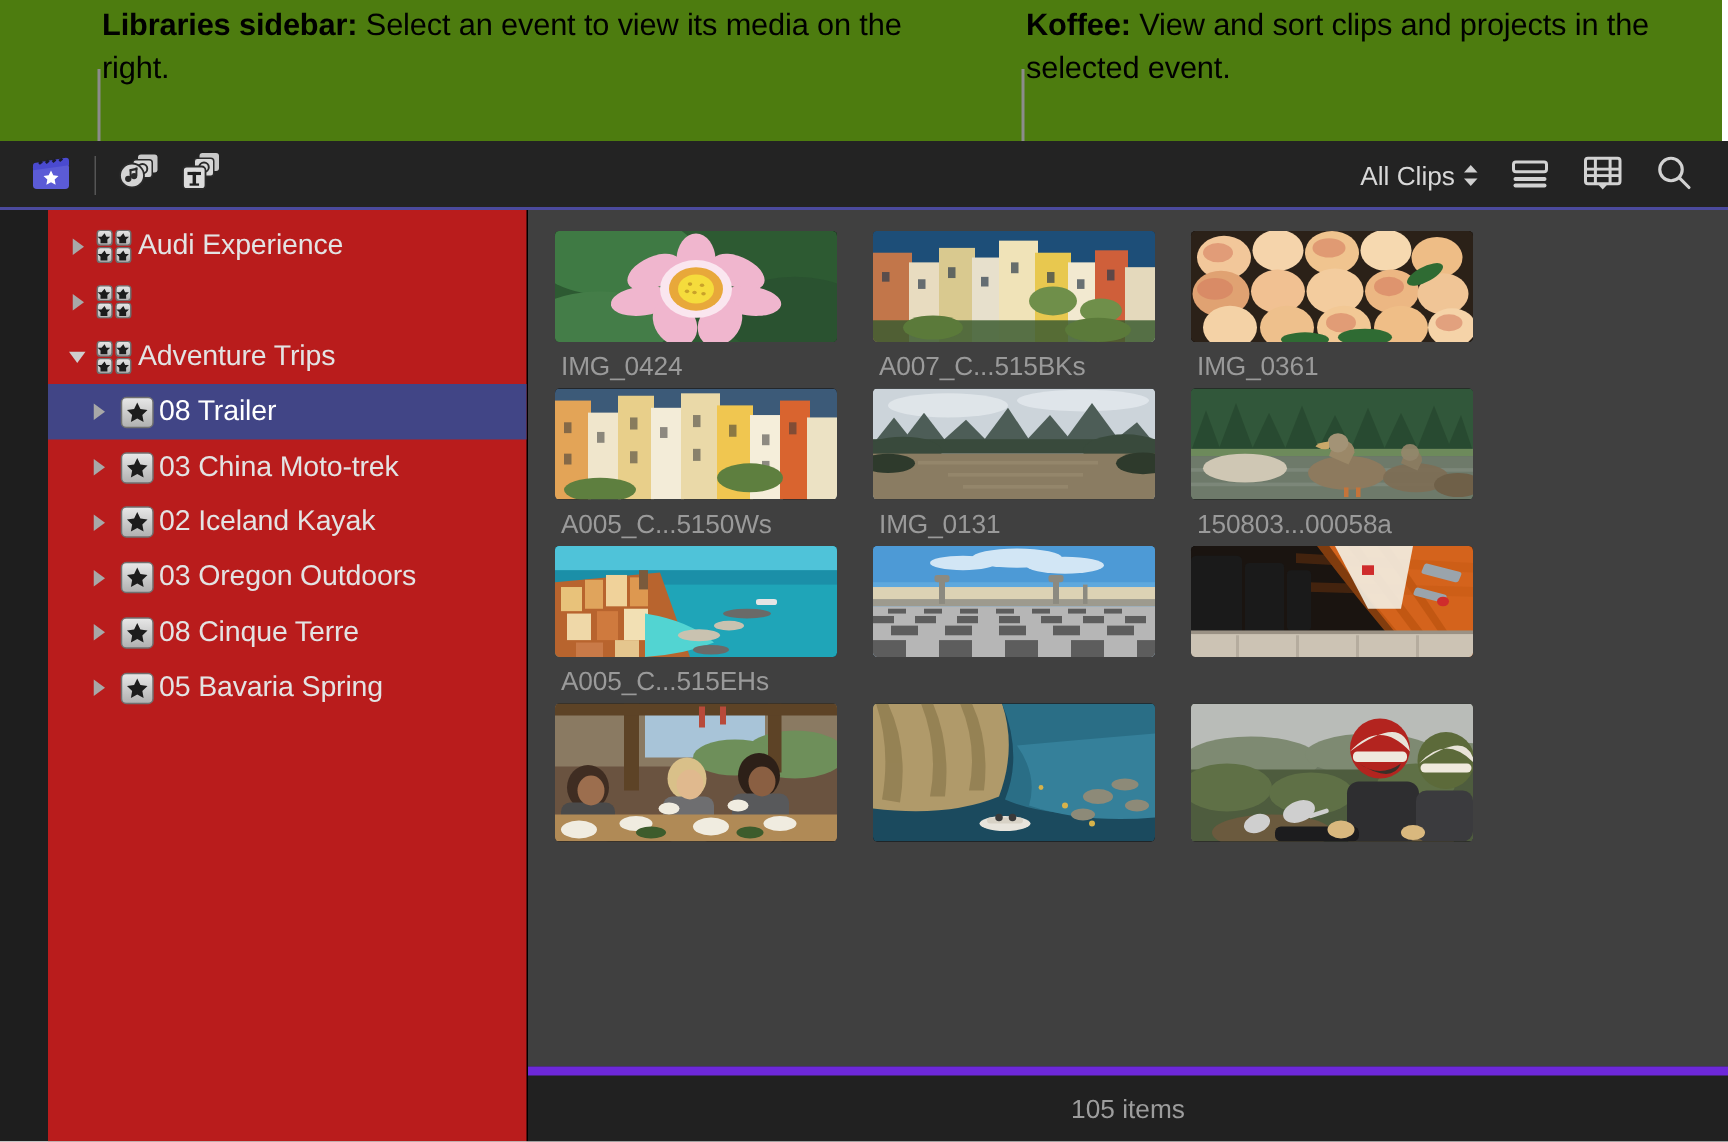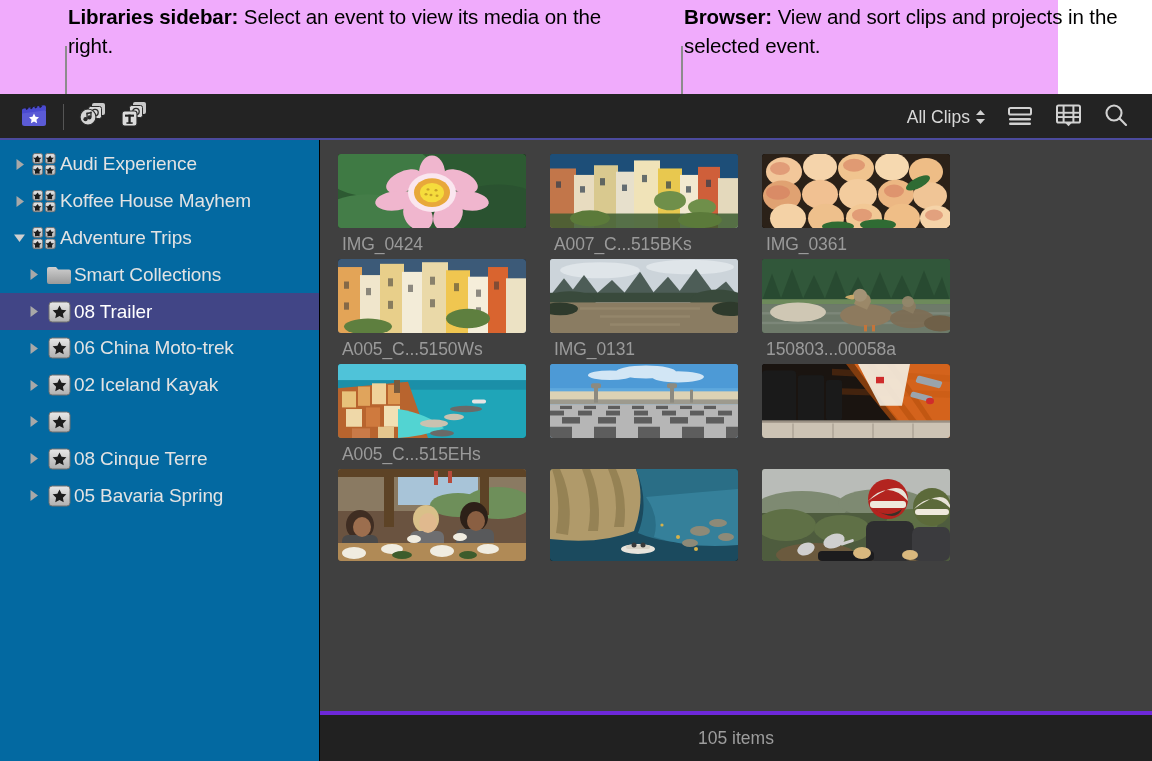--- a/index.html
+++ b/index.html
@@ -1,21 +1,21 @@
 <!DOCTYPE html>
 <html><head>
 <meta charset="utf-8">
 <style>
   * { margin:0; padding:0; box-sizing:border-box; }
   html,body { width:1152px; height:761px; background:#ffffff; font-family:"Liberation Sans", sans-serif; }
 
   .page { position:relative; width:1152px; height:761px; overflow:hidden; background:#fff; }
 
   
-  .callouts { position:absolute; left:0; top:0; width:1058px; height:94px; background:#f0abfc; }
+  .callouts { position:absolute; left:0; top:0; width:1148px; height:94px; background:#4d7c0f; }
   .callout { position:absolute; font-size:20.5px; line-height:29px; color:#000; letter-spacing:-0.1px; }
   .callout .lead { font-weight:bold; }
   .callout-1 { left:68px; top:2px; width:580px; }
   .callout-2 { left:684px; top:2px; width:460px; }
   .callout-line { position:absolute; width:2px; background:#8c8c8c; }
   .cl-1 { left:65px; top:46px; height:48px; }
   .cl-2 { left:681px; top:46px; height:48px; }
 
   
   .app { position:absolute; left:0; top:94px; width:1152px; height:667px; background:#1e1e1e; }
@@ -27,53 +27,53 @@
   .tb-btn { width:40px; height:34px; display:flex; align-items:center; justify-content:center; cursor:default; }
   .tb-sep { width:1px; height:26px; background:#555; margin:0 9px; }
   .tb-right { margin-left:auto; display:flex; padding-right:14px; gap:4px; }
   .allclips { display:flex; align-items:center; gap:5px; color:#d8d8d8; font-size:17.5px; padding:0 8px; cursor:default; }
   .stepper { display:flex; flex-direction:column; gap:2px; line-height:0; }
   .stepper svg { display:block; }
   .tb-icon { width:44px; height:34px; display:flex; align-items:center; justify-content:center; cursor:default; }
 
   
   .body { display:flex; height:621px; }
-  .sidebar { width:320px; background:#0369a1; border-right:1px solid #000; padding-top:6px; flex:none; }
+  .sidebar { width:320px; background:#b91c1c; border-right:1px solid #000; padding-top:6px; flex:none;margin-left:32px; }
   .browser { flex:1; background:#404040; display:flex; flex-direction:column; }
 
   
   .srow { display:flex; align-items:center; height:36.8px; padding-left:8px; cursor:default; color:#e3e3e3; font-size:19px; letter-spacing:-0.1px; }
   .srow.indent { padding-left:22px; }
   .srow.selected { background:#414586; color:#fff; }
   .tri { width:22px; flex:none; display:flex; align-items:center; justify-content:center; }
   .tri svg { display:block; }
   .srow-icon { width:30px; flex:none; display:flex; align-items:center; justify-content:center; }
   .srow-label { white-space:nowrap; }
 
   
   .grid { padding:14px 0 0 18px; display:flex; flex-wrap:wrap; gap:0; align-content:flex-start; flex:1; overflow:hidden; }
   .cell { width:212px; margin-bottom:4px; }
   .thumb { width:188px; height:74px; border-radius:3px; overflow:hidden; position:relative; background:#000; }
   .thumb.tall { height:92px; }
   .thumb svg { display:block; width:100%; height:100%; }
   .clip-name { color:#9a9a9a; font-size:17.5px; padding:6px 0 0 4px; white-space:nowrap; letter-spacing:-0.1px; }
 
-  .statusbar { height:50px; border-top:4px solid #6d28d9; display:flex; align-items:center; justify-content:center; color:#9d9d9d; font-size:17.5px; background:#212121; }
+  .statusbar { height:50px; border-top:6px solid #6d28d9; display:flex; align-items:center; justify-content:center; color:#9d9d9d; font-size:17.5px; background:#212121; }
 </style>
 </head>
 <body>
 
 <div class="page">
 
   <div class="callouts">
     <div class="callout callout-1">
       <span class="lead">Libraries sidebar:</span><span> Select an event to view its media on the right.</span>
     </div>
     <div class="callout callout-2">
-      <span class="lead">Browser:</span><span> View and sort clips and projects in the selected event.</span>
+      <span class="lead">Koffee:</span><span> View and sort clips and projects in the selected event.</span>
     </div>
     <div class="callout-line cl-1"></div>
     <div class="callout-line cl-2"></div>
   </div>
 
   <div class="app">
 
     <div class="toolbar">
       <div class="tb-left">
         <div class="tb-btn">
@@ -251,21 +251,20 @@
                   </g>
                   <g transform="translate(12.5,12.5)">
                     <svg width="11.5" height="11" viewBox="0 0 11.5 11.5">
                       <rect x="0.6" y="0.6" width="10.3" height="10.3" rx="2.2" fill="url(#gg)" stroke="#6e6e6e" stroke-width="1"></rect>
           <path d="M5.75 2.53 l1.2075 2.4725 2.7024999999999997.032 -2.0124999999999997 1.8745 .045 2.737 -2.415-.115 -2.415.115 .045-2.737 -2.0124999999999997-1.8745 2.7024999999999997-.032 Z" fill="#1c1c1c"></path>
                     </svg>
                   </g>
                 </g>
               </svg>
             </span>
-            <span class="srow-label">Koffee House Mayhem</span>
           </div>
           <div class="srow">
             <span class="tri">
               <svg width="13" height="13" viewBox="0 0 13 13">
                 <path d="M1 3.5 L12 3.5 L6.5 11 Z" fill="#cfcfcf"></path>
               </svg>
             </span>
             <span class="srow-icon">
               <svg width="26" height="24" viewBox="0 0 26 24">
     <defs>
@@ -296,39 +295,20 @@
                   <g transform="translate(12.5,12.5)">
                     <svg width="11.5" height="11" viewBox="0 0 11.5 11.5">
                       <rect x="0.6" y="0.6" width="10.3" height="10.3" rx="2.2" fill="url(#gg)" stroke="#6e6e6e" stroke-width="1"></rect>
           <path d="M5.75 2.53 l1.2075 2.4725 2.7024999999999997.032 -2.0124999999999997 1.8745 .045 2.737 -2.415-.115 -2.415.115 .045-2.737 -2.0124999999999997-1.8745 2.7024999999999997-.032 Z" fill="#1c1c1c"></path>
                     </svg>
                   </g>
                 </g>
               </svg>
             </span>
             <span class="srow-label">Adventure Trips</span>
-          </div>
-          <div class="srow indent">
-            <span class="tri">
-              <svg width="13" height="13" viewBox="0 0 13 13">
-                <path d="M3.5 1 L11 6.5 L3.5 12 Z" fill="#a8a8a8"></path>
-              </svg>
-            </span>
-            <span class="srow-icon">
-              <svg width="26" height="21" viewBox="0 0 26 21">
-    <defs>
-                  <linearGradient id="fg" x1="0" y1="0" x2="0" y2="1">
-      <stop offset="0" stop-color="#cfcfcf"></stop>
-                    <stop offset="1" stop-color="#9a9a9a"></stop>
-                  </linearGradient>
-                </defs>
-    <path d="M1 5 a2 2 0 0 1 2-2 h7 l2.2 2.4 h10.8 a2 2 0 0 1 2 2 v10.6 a2 2 0 0 1-2 2 H3 a2 2 0 0 1-2-2 Z" fill="url(#fg)"></path>
-  </svg>
-            </span>
-            <span class="srow-label">Smart Collections</span>
           </div>
           <div class="srow indent selected">
             <span class="tri">
               <svg width="13" height="13" viewBox="0 0 13 13">
                 <path d="M3.5 1 L11 6.5 L3.5 12 Z" fill="#a8a8a8"></path>
               </svg>
             </span>
             <span class="srow-icon">
               <svg width="23" height="22" viewBox="0 0 23 22">
     <defs>
@@ -354,21 +334,21 @@
     <defs>
                   <linearGradient id="eg" x1="0" y1="0" x2="0" y2="1">
       <stop offset="0" stop-color="#e8e8e8"></stop>
                     <stop offset="1" stop-color="#b0b0b0"></stop>
                   </linearGradient>
                 </defs>
     <rect x="1" y="1" width="21" height="20" rx="3.2" fill="url(#eg)" stroke="#707070" stroke-width="1"></rect>
     <path d="M11.5 4.4 l2.1 4.3 4.75.65 -3.45 3.3 .85 4.7 -4.25-2.3 -4.25 2.3 .85-4.7 -3.45-3.3 4.75-.65 Z" fill="#1c1c1c"></path>
   </svg>
             </span>
-            <span class="srow-label">06 China Moto-trek</span>
+            <span class="srow-label">03 China Moto-trek</span>
           </div>
           <div class="srow indent">
             <span class="tri">
               <svg width="13" height="13" viewBox="0 0 13 13">
                 <path d="M3.5 1 L11 6.5 L3.5 12 Z" fill="#a8a8a8"></path>
               </svg>
             </span>
             <span class="srow-icon">
               <svg width="23" height="22" viewBox="0 0 23 22">
     <defs>
@@ -394,20 +374,21 @@
     <defs>
                   <linearGradient id="eg" x1="0" y1="0" x2="0" y2="1">
       <stop offset="0" stop-color="#e8e8e8"></stop>
                     <stop offset="1" stop-color="#b0b0b0"></stop>
                   </linearGradient>
                 </defs>
     <rect x="1" y="1" width="21" height="20" rx="3.2" fill="url(#eg)" stroke="#707070" stroke-width="1"></rect>
     <path d="M11.5 4.4 l2.1 4.3 4.75.65 -3.45 3.3 .85 4.7 -4.25-2.3 -4.25 2.3 .85-4.7 -3.45-3.3 4.75-.65 Z" fill="#1c1c1c"></path>
   </svg>
             </span>
+            <span class="srow-label">03 Oregon Outdoors</span>
           </div>
           <div class="srow indent">
             <span class="tri">
               <svg width="13" height="13" viewBox="0 0 13 13">
                 <path d="M3.5 1 L11 6.5 L3.5 12 Z" fill="#a8a8a8"></path>
               </svg>
             </span>
             <span class="srow-icon">
               <svg width="23" height="22" viewBox="0 0 23 22">
     <defs>

